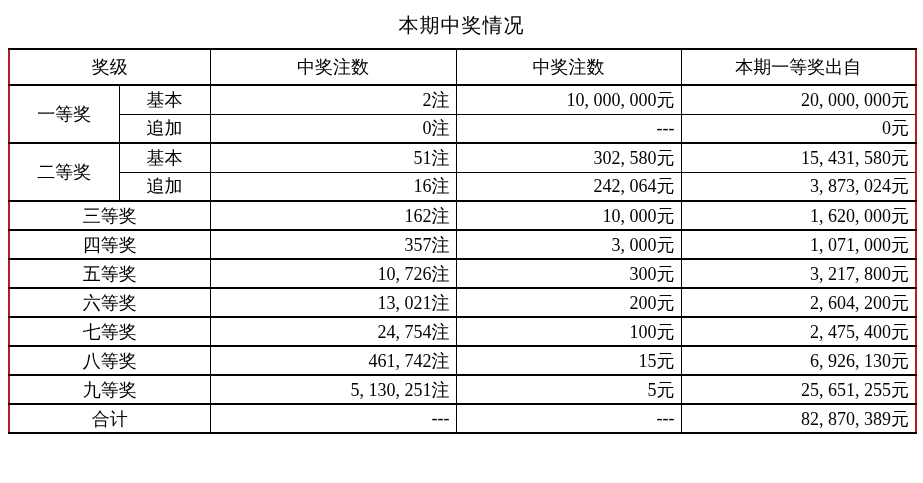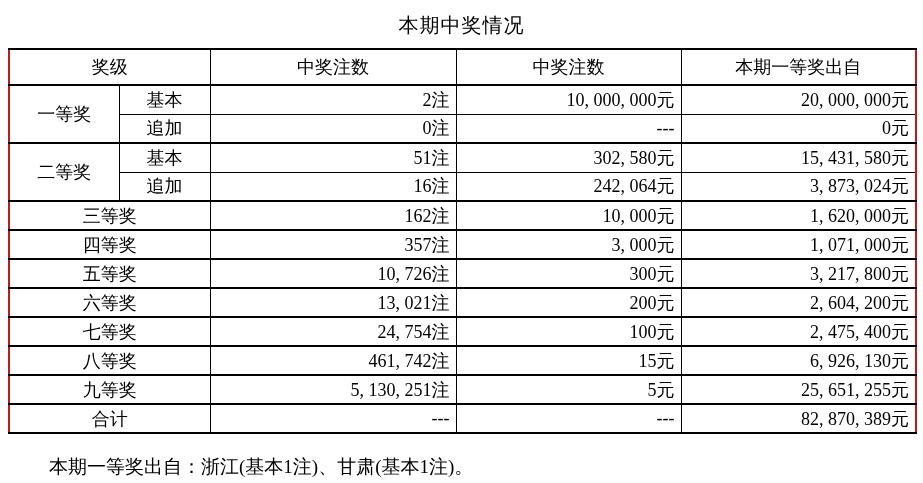--- a/index.html
+++ b/index.html
@@ -157,15 +157,14 @@
       </tr>
       <tr>
         <td colspan="2" class="c">合计</td>
         <td class="r">---</td>
         <td class="r">---</td>
         <td class="r">82, 870, 389元</td>
       </tr>
     </tbody>
   </table>
 
-  <div class="footnote">本期一等奖出自：浙江(基本1注)、甘肃(基本1注)。</div>
 
 </div>
 
 </body></html>

